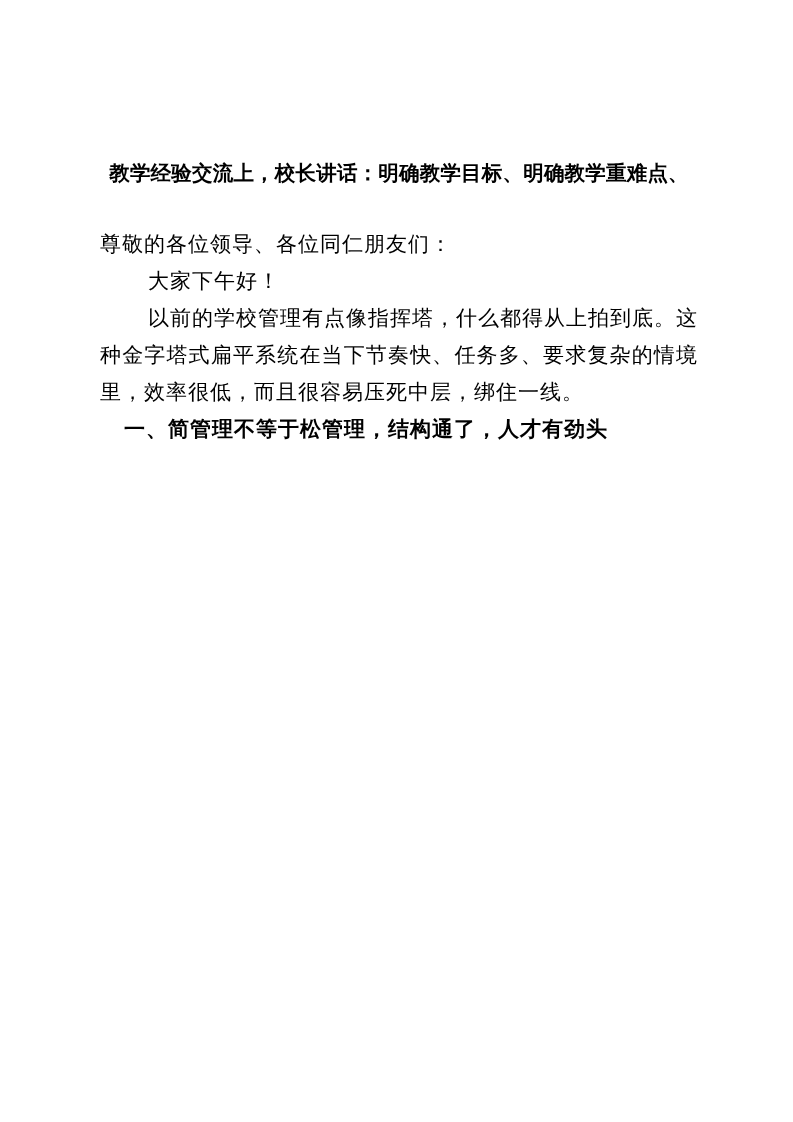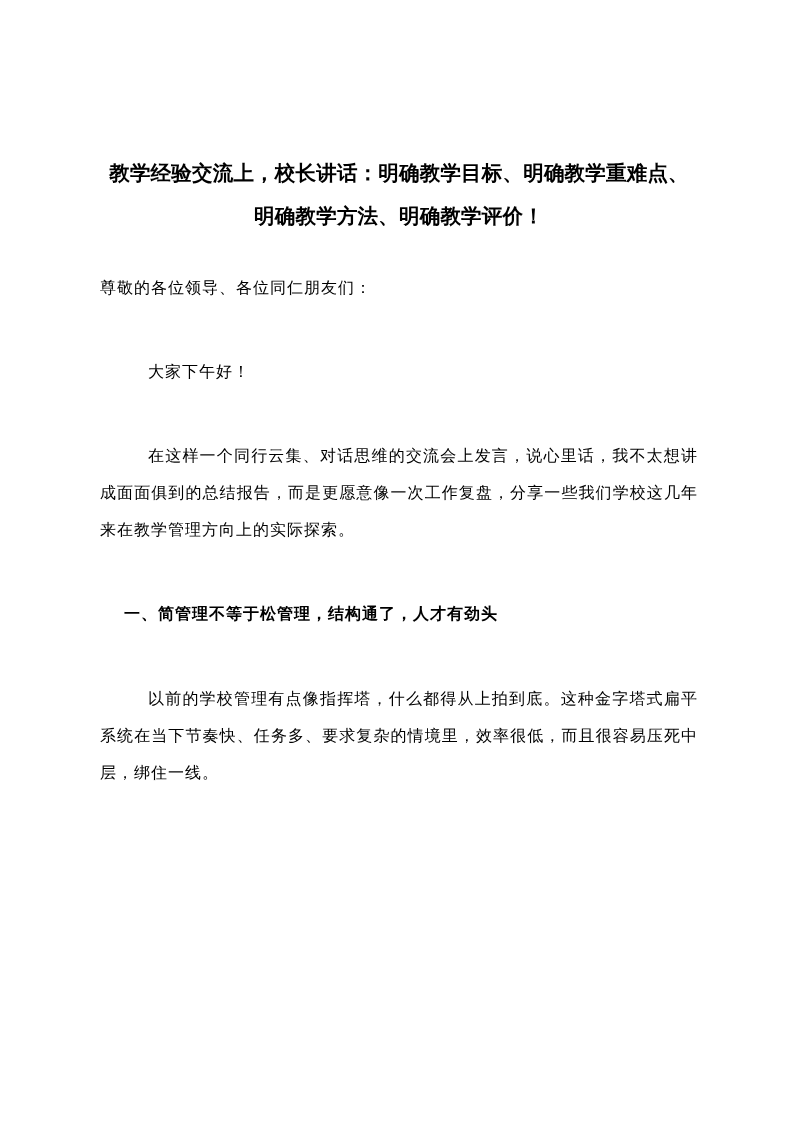--- a/index.html
+++ b/index.html
@@ -25,51 +25,48 @@
   .doc-title {
     font-weight: bold;
     text-align: center;
     font-size: 20.5px;
     line-height: 43px;
     letter-spacing: 0.2px;
     white-space: nowrap;
   }
   .body-text {
     margin-top: 31px;
-    font-size: 16px;
+    font-size: 21px;
     line-height: 37.1px;
     letter-spacing: 1px;
     text-align: justify;
   }
   .body-text p {
     margin: 0;
     padding: 0;
   }
   .body-text p.indent {
     text-indent: 48px;
-    margin-top: 47px;
   }
   .body-text p.heading {
     font-weight: bold;
     text-indent: 24px;
   }
 </style>
 </head>
 <body>
 
 <div class="page">
   <div class="content">
 
     <div class="doc-title">
       <div>教学经验交流上，校长讲话：明确教学目标、明确教学重难点、</div>
-      <div>明确教学方法、明确教学评价！</div>
     </div>
 
     <div class="body-text">
       <p>尊敬的各位领导、各位同仁朋友们：</p>
       <p class="indent">大家下午好！</p>
-      <p class="indent">在这样一个同行云集、对话思维的交流会上发言，说心里话，我不太想讲成面面俱到的总结报告，而是更愿意像一次工作复盘，分享一些我们学校这几年来在教学管理方向上的实际探索。</p>
+      <p class="indent">以前的学校管理有点像指挥塔，什么都得从上拍到底。这种金字塔式扁平系统在当下节奏快、任务多、要求复杂的情境里，效率很低，而且很容易压死中层，绑住一线。</p>
       <p class="indent heading">一、简管理不等于松管理，结构通了，人才有劲头</p>
-      <p class="indent">以前的学校管理有点像指挥塔，什么都得从上拍到底。这种金字塔式扁平系统在当下节奏快、任务多、要求复杂的情境里，效率很低，而且很容易压死中层，绑住一线。</p>
     </div>
 
   </div>
 </div>
 
 </body></html>

